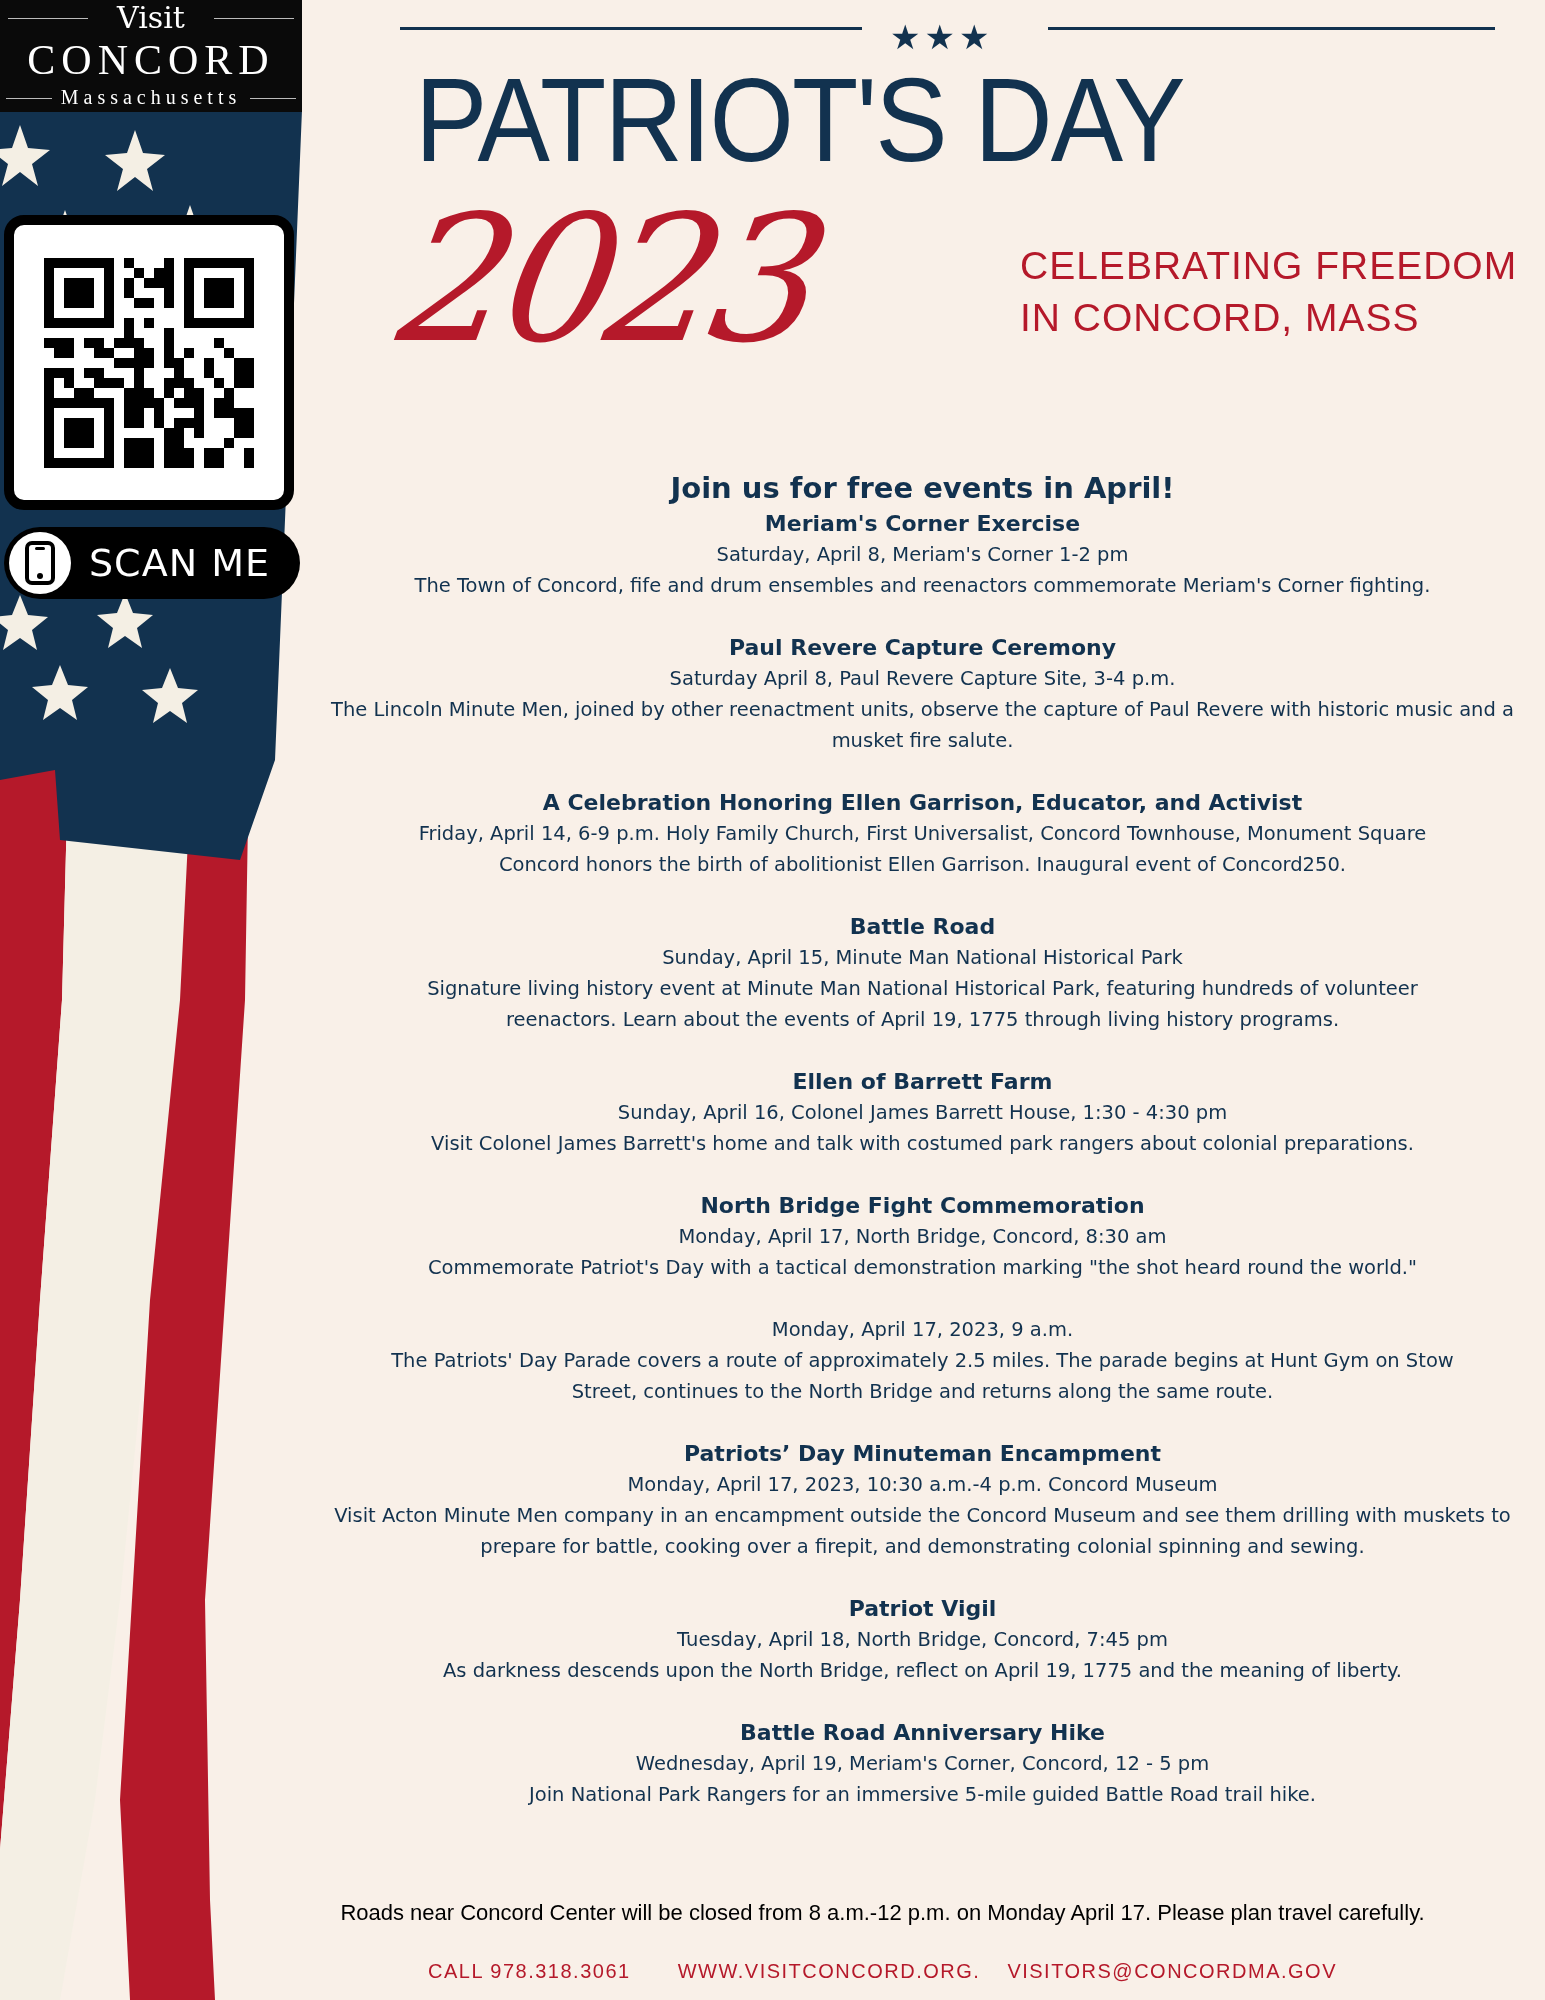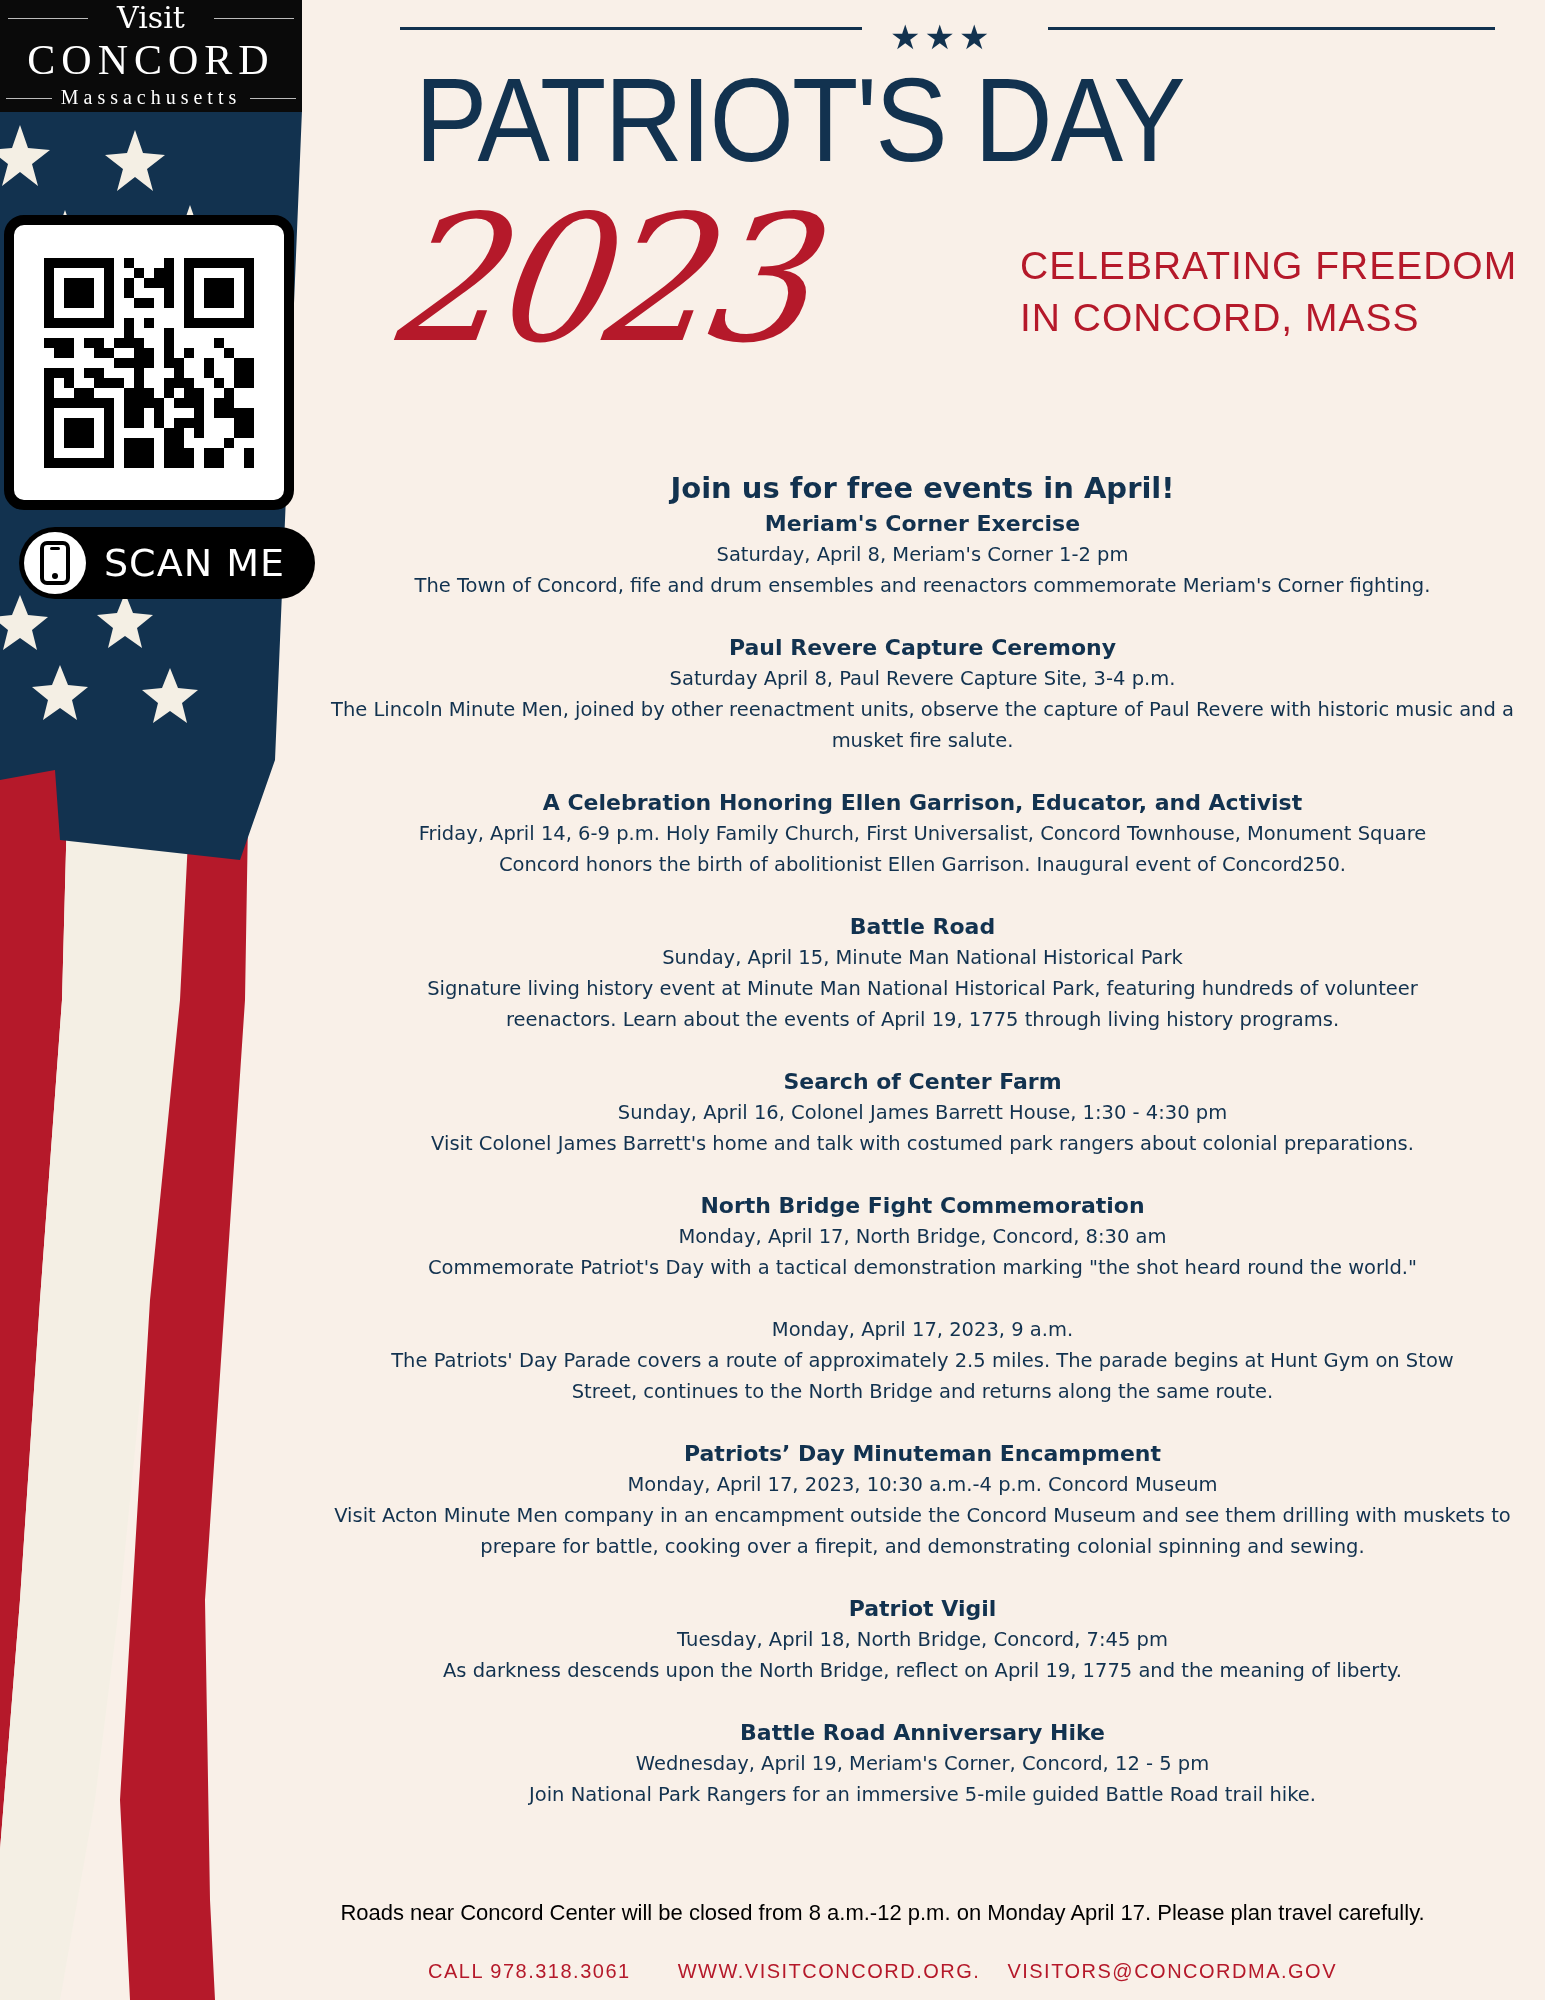--- a/index.html
+++ b/index.html
@@ -22,21 +22,21 @@
   .logo .mass { font-family:"Liberation Serif", serif; font-size:20px; letter-spacing:5px; position:absolute; top:86px; left:0; right:0; line-height:22px; }
   .logo .mass::before, .logo .mass::after { content:""; position:absolute; top:12px; height:1px; background:#bbb; width:46px; }
   .logo .mass::before { left:6px; } .logo .mass::after { right:6px; }
 
   .qr-card {
     position:absolute; left:4px; top:215px; width:290px; height:295px;
     background:#fff; border:10px solid #000; border-radius:20px; box-sizing:border-box;
   }
   .qr-card svg { position:absolute; left:30px; top:30px; }
   .scan-pill {
-    position:absolute; left:19px; top:527px; width:296px; height:72px; background:#000;
+    position:absolute; left:4px; top:527px; width:296px; height:72px; background:#000;
     border-radius:36px; color:#fff; display:flex; align-items:center;
   }
   .scan-pill .phone-circle { width:62px; height:62px; border-radius:50%; background:#fff; margin-left:5px; display:flex; align-items:center; justify-content:center; }
   .scan-pill .label { font-family:"DejaVu Sans", sans-serif; font-size:38px; margin-left:18px; letter-spacing:1px; }
 
   
   .rule { position:absolute; height:3px; background:#12324f; top:27px; }
   .stars { position:absolute; left:890px; top:20px; font-size:34px; color:#12324f; letter-spacing:4px; line-height:34px; }
   .title {
     position:absolute; left:415px; top:60px; font-family:"Liberation Sans", sans-serif;
@@ -202,21 +202,21 @@
     <div class="name">A Celebration Honoring  Ellen Garrison, Educator, and Activist</div>
     <div class="when">Friday, April 14, 6-9 p.m. Holy Family Church, First Universalist, Concord Townhouse, Monument Square</div>
     <div class="desc">Concord honors the birth of abolitionist Ellen Garrison. Inaugural event of Concord250.</div>
   </div>
   <div class="event">
     <div class="name">Battle Road</div>
     <div class="when">Sunday, April 15, Minute Man National Historical Park</div>
     <div class="desc" style="padding:0 80px;">Signature living history event at Minute Man National Historical Park, featuring hundreds of volunteer reenactors. Learn about the events of April 19, 1775 through living history programs.</div>
   </div>
   <div class="event">
-    <div class="name">Search of Center Farm</div>
+    <div class="name">Ellen of Barrett Farm</div>
     <div class="when">Sunday, April 16, Colonel James Barrett House, 1:30 - 4:30 pm</div>
     <div class="desc">Visit Colonel James Barrett's home and talk with costumed park rangers about colonial preparations.</div>
   </div>
   <div class="event">
     <div class="name">North Bridge Fight Commemoration</div>
     <div class="when">Monday, April 17, North Bridge, Concord, 8:30 am</div>
     <div class="desc">Commemorate Patriot's Day with a tactical demonstration marking "the shot heard round the world."</div>
   </div>
   <div class="event">
     <div class="when">Monday, April 17, 2023, 9 a.m.</div>

